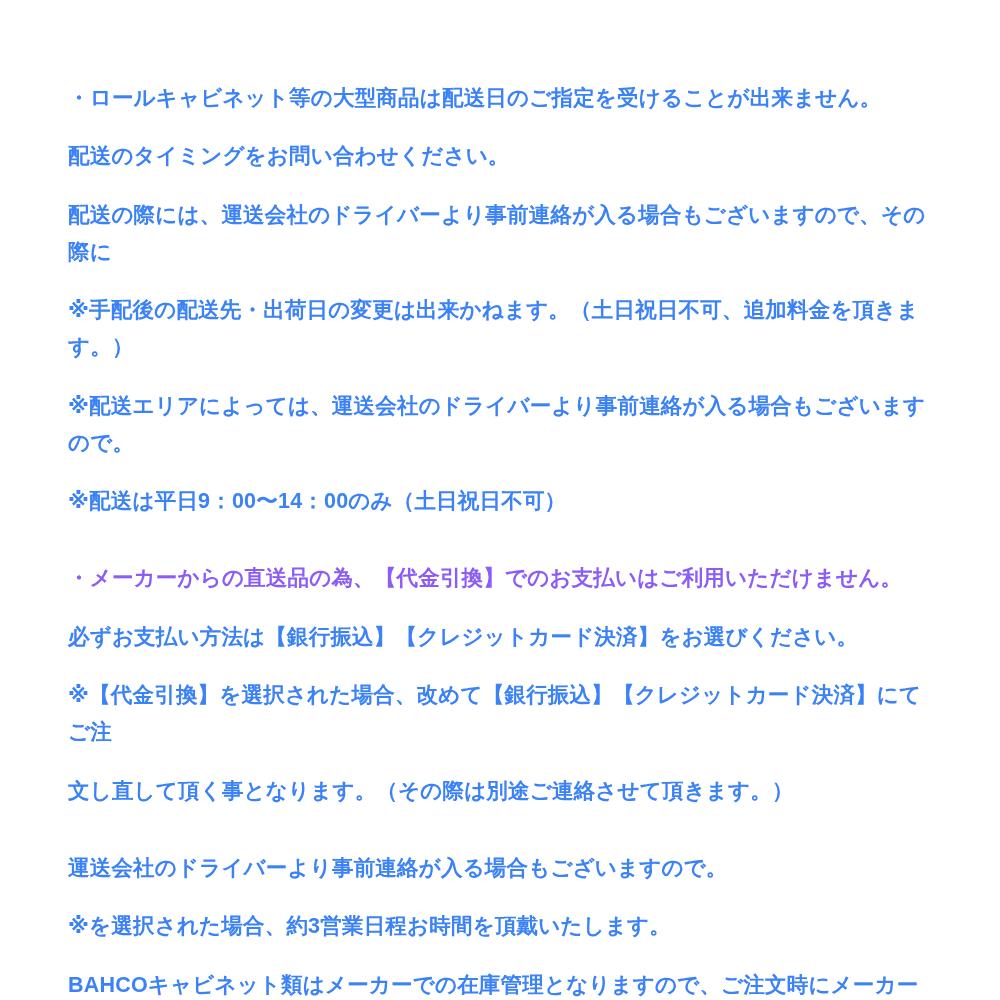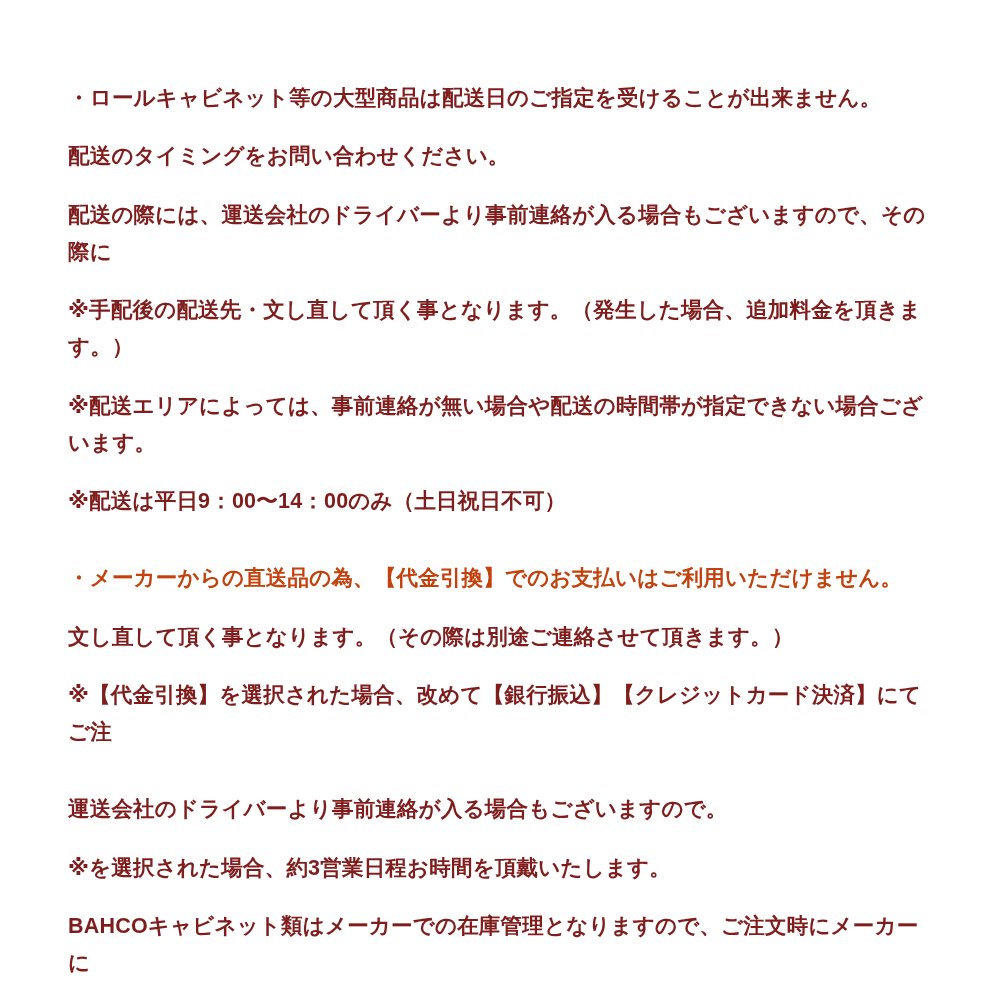--- a/index.html
+++ b/index.html
@@ -20,55 +20,56 @@
     box-sizing: border-box;
     padding: 58px 60px 0 68px;
   }
   .block {
     margin: 0 0 34px 0;
   }
   .line {
     font-size: 21.5px;
     line-height: 37px;
     font-weight: 700;
-    color: #7f1d1d;
+    color: #3b82f6;
     letter-spacing: 0.2px;
     white-space: pre-wrap;
   }
   .line.red {
-    color: #c2410c;
+    color: #8b5cf6;
   }
   .block.shipping-notes {
     margin-bottom: 40px;
   }
   .block.payment-notes {
     margin-bottom: 40px;
   }
   .block.stock-notes {
     margin-bottom: 40px;
   }
 </style>
 </head>
 <body>
 
 <div class="page">
 
   <div class="block shipping-notes">
     <p class="line">・ロールキャビネット等の大型商品は配送日のご指定を受けることが出来ません。</p>
     <p class="line">配送のタイミングをお問い合わせください。</p>
     <p class="line">配送の際には、運送会社のドライバーより事前連絡が入る場合もございますので、その際に</p>
-    <p class="line">※手配後の配送先・文し直して頂く事となります。（発生した場合、追加料金を頂きます。）</p>
-    <p class="line">※配送エリアによっては、事前連絡が無い場合や配送の時間帯が指定できない場合ございます。</p>
+    <p class="line">※手配後の配送先・出荷日の変更は出来かねます。（土日祝日不可、追加料金を頂きます。）</p>
+    <p class="line">※配送エリアによっては、運送会社のドライバーより事前連絡が入る場合もございますので。</p>
     <p class="line">※配送は平日9：00〜14：00のみ（土日祝日不可）</p>
   </div>
 
   <div class="block payment-notes">
     <p class="line red">・メーカーからの直送品の為、【代金引換】でのお支払いはご利用いただけません。</p>
+    <p class="line">必ずお支払い方法は【銀行振込】【クレジットカード決済】をお選びください。</p>
+    <p class="line">※【代金引換】を選択された場合、改めて【銀行振込】【クレジットカード決済】にてご注</p>
     <p class="line">文し直して頂く事となります。（その際は別途ご連絡させて頂きます。）</p>
-    <p class="line">※【代金引換】を選択された場合、改めて【銀行振込】【クレジットカード決済】にてご注</p>
   </div>
 
   <div class="block stock-notes">
     <p class="line">運送会社のドライバーより事前連絡が入る場合もございますので。</p>
     <p class="line">※を選択された場合、約3営業日程お時間を頂戴いたします。</p>
     <p class="line">BAHCOキャビネット類はメーカーでの在庫管理となりますので、ご注文時にメーカーに</p>
 
   </div>
 
 </div>

